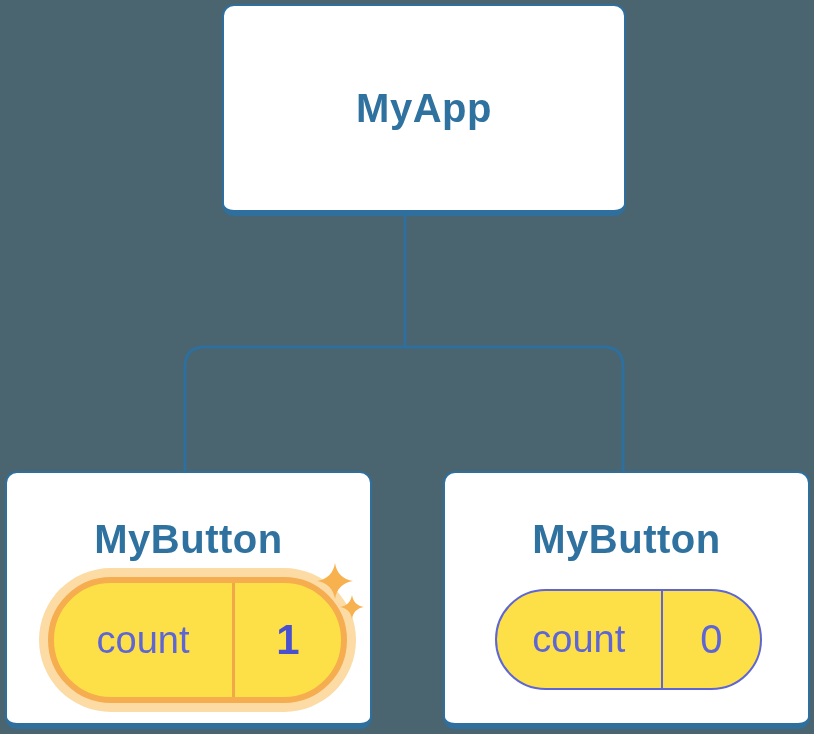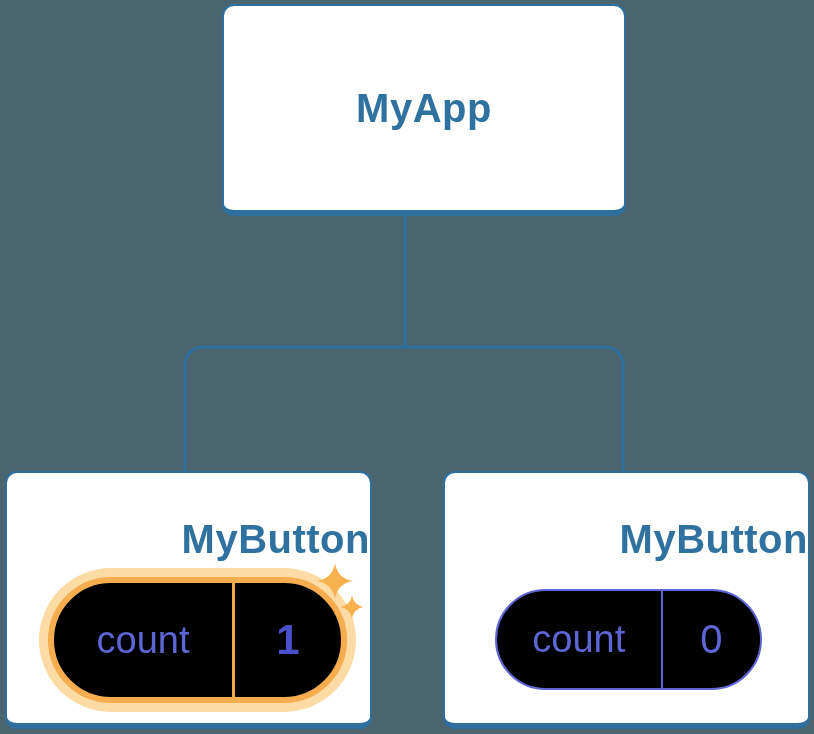--- a/index.html
+++ b/index.html
@@ -42,26 +42,26 @@
 
   .node-title {
     font-size: 40px;
     font-weight: bold;
     color: var(--steel-blue);
     letter-spacing: 0.5px;
   }
   .node-child .node-title {
     position: absolute;
     top: 44px; left: 0; width: 100%;
-    text-align: right;
+    text-align: center;
   }
 
   .pill {
     position: absolute;
-    background: #000000;
+    background: #fde047;
     border-radius: 999px;
     display: flex;
     align-items: stretch;
   }
   .pill-normal {
     left: 50px; top: 116px; width: 267px; height: 101px;
     border: 2px solid var(--indigo);
   }
   .pill-highlighted {
     left: 41px; top: 104px; width: 299px; height: 126px;

